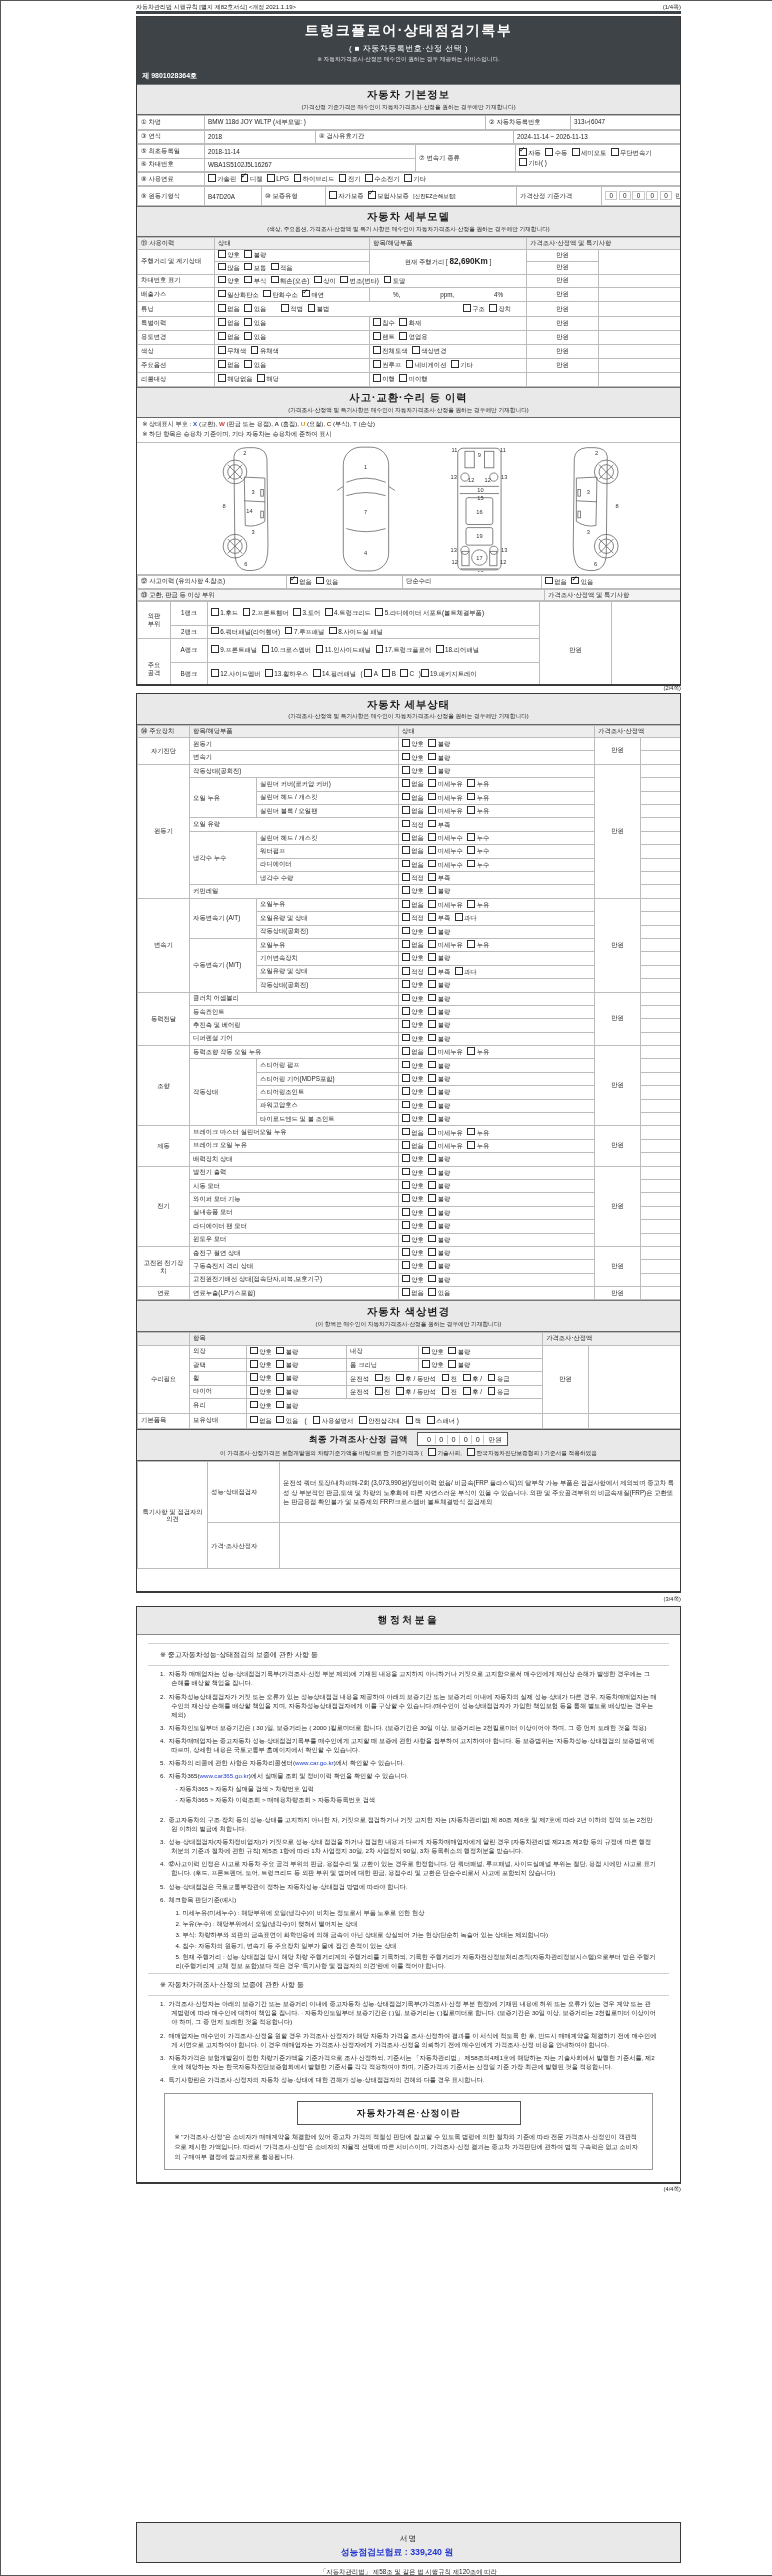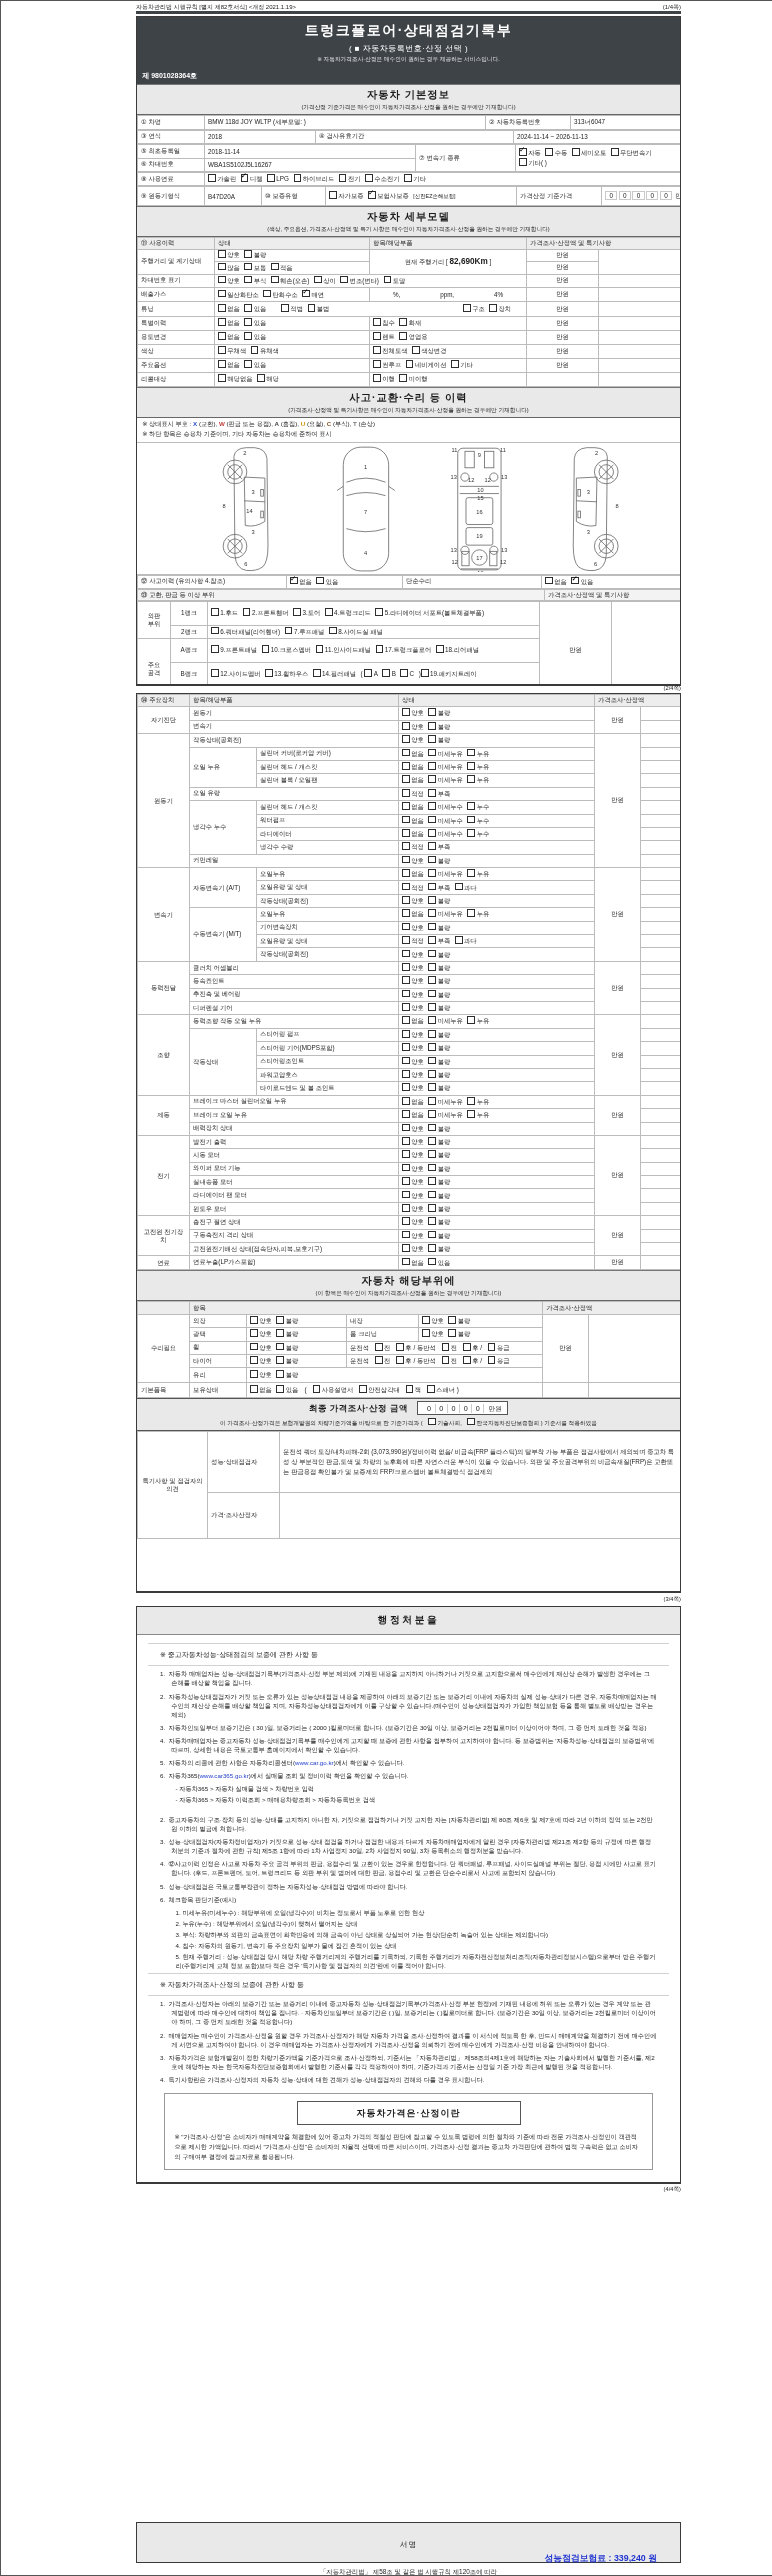--- a/index.html
+++ b/index.html
@@ -68,22 +68,22 @@
   .car1 .br{position:absolute;right:4.1px;bottom:7.2px;width:15.5px;height:4.1px;background:#c9cfd2;border-radius:1.5px}
   .ph2{height:124px;background:linear-gradient(180deg,#151513 0%,#23221e 38%,#403e38 52%,#8e8a7e 58%,#a39e90 75%,#b0aa9a 100%)}
   .uc{position:absolute;left:35px;top:4.1px;width:157px;height:61px;background:#0c0c0b;border-radius:5.2px}
   .uc .ax{position:absolute;left:10.3px;top:27px;width:136px;height:5.2px;background:#2e2c28}
   .uc .wl{position:absolute;left:-7.2px;bottom:-3.1px;width:20.6px;height:28px;background:#1d1d1b;border-radius:4.1px}
   .uc .wr{position:absolute;right:-7.2px;bottom:-3.1px;width:20.6px;height:28px;background:#1d1d1b;border-radius:4.1px}
   .trk{position:absolute;left:24px;bottom:-3.1px;width:47px;height:65px;background:repeating-linear-gradient(75deg,#4e4b43 0 5.2px,transparent 5.2px 13.4px);transform:skewX(-16deg)}
   .leg2{position:absolute;right:30px;top:49px;width:8.2px;height:77px;background:#20331f}
   .photoband{background:#e9e9e9;text-align:center;font-size:9.3px;font-weight:bold;letter-spacing:1.5px;padding:7.2px 0;border-bottom:0.5px solid #888}
   .sigblock{background:#e9e9e9;border:1px solid #3a3a3a;text-align:center}
-  .sig-l{font-size:7.7px;padding-top:17px;letter-spacing:1px}
-  .sig-fee{color:#2236d0;font-size:8.8px;font-weight:bold;text-align:right;padding:2.6px 23px 4.6px 0}
+  .sig-l{font-size:7.7px;padding-top:11px;letter-spacing:1px}
+  .sig-fee{color:#2236d0;font-size:8.8px;font-weight:bold;text-align:center;padding:2.6px 23px 4.6px 0}
   .footer{position:absolute;left:135px;width:545px;text-align:center;font-size:6.4px}
   .diag text{font-size:11px}
 </style>
 </head>
 <body>
 
 <div class="page">
 
   <div class="abs meta" style="top:2.1px">
     <span>자동차관리법 시행규칙 [별지 제82호서식] &lt;개정 2021.1.19&gt;</span>
@@ -455,20 +455,24 @@
                 <td class="wrapok" style="line-height:1.7"><span class="cb"><i class="bx"></i><span class="cl">15.대쉬패널</span></span><span class="cb"><i class="bx"></i><span class="cl">16.플로어패널</span></span></td>
               </tr>
             </tbody>
           </table>
         </div>
     </div>
   </div>
   <div class="pgmark" style="top:684px"><span>(2/4쪽)</span></div>
 
   <div class="abs block" style="top:692px;height:900px">
+    <div class="band" style="border-top:none">
+      <div class="bt">자동차 세부상태</div>
+      <div class="bs">(가격조사·산정액 및 특기사항은 매수인이 자동차가격조사·산정을 원하는 경우에만 기재합니다)</div>
+    </div>
     <div id="detail-table">
         <table class="t">
           <colgroup>
             <col style="width:52px">
             <col style="width:67px">
             <col style="width:142px">
             <col style="width:196px">
             <col style="width:46px">
             <col style="width:42px">
           </colgroup>
@@ -710,21 +714,21 @@
               <td colspan="2">연료누출(LP가스포함)</td>
               <td><span class="cb"><i class="bx"></i><span class="cl">없음</span></span><span class="cb"><i class="bx"></i><span class="cl">있음</span></span></td>
               <td rowspan="1" class="pr">만원</td>
               <td></td>
             </tr>
           </tbody>
         </table>
       </div>
 
     <div class="band">
-      <div class="bt">자동차 해당부위에</div>
+      <div class="bt">자동차 색상변경</div>
       <div class="bs">(이 항목은 매수인이 자동차가격조사·산정을 원하는 경우에만 기재합니다)</div>
     </div>
     <div id="other-table">
         <table class="t">
           <colgroup>
             <col style="width:52px">
             <col style="width:57px">
             <col style="width:100px">
             <col style="width:72px">
             <col style="width:124px">

